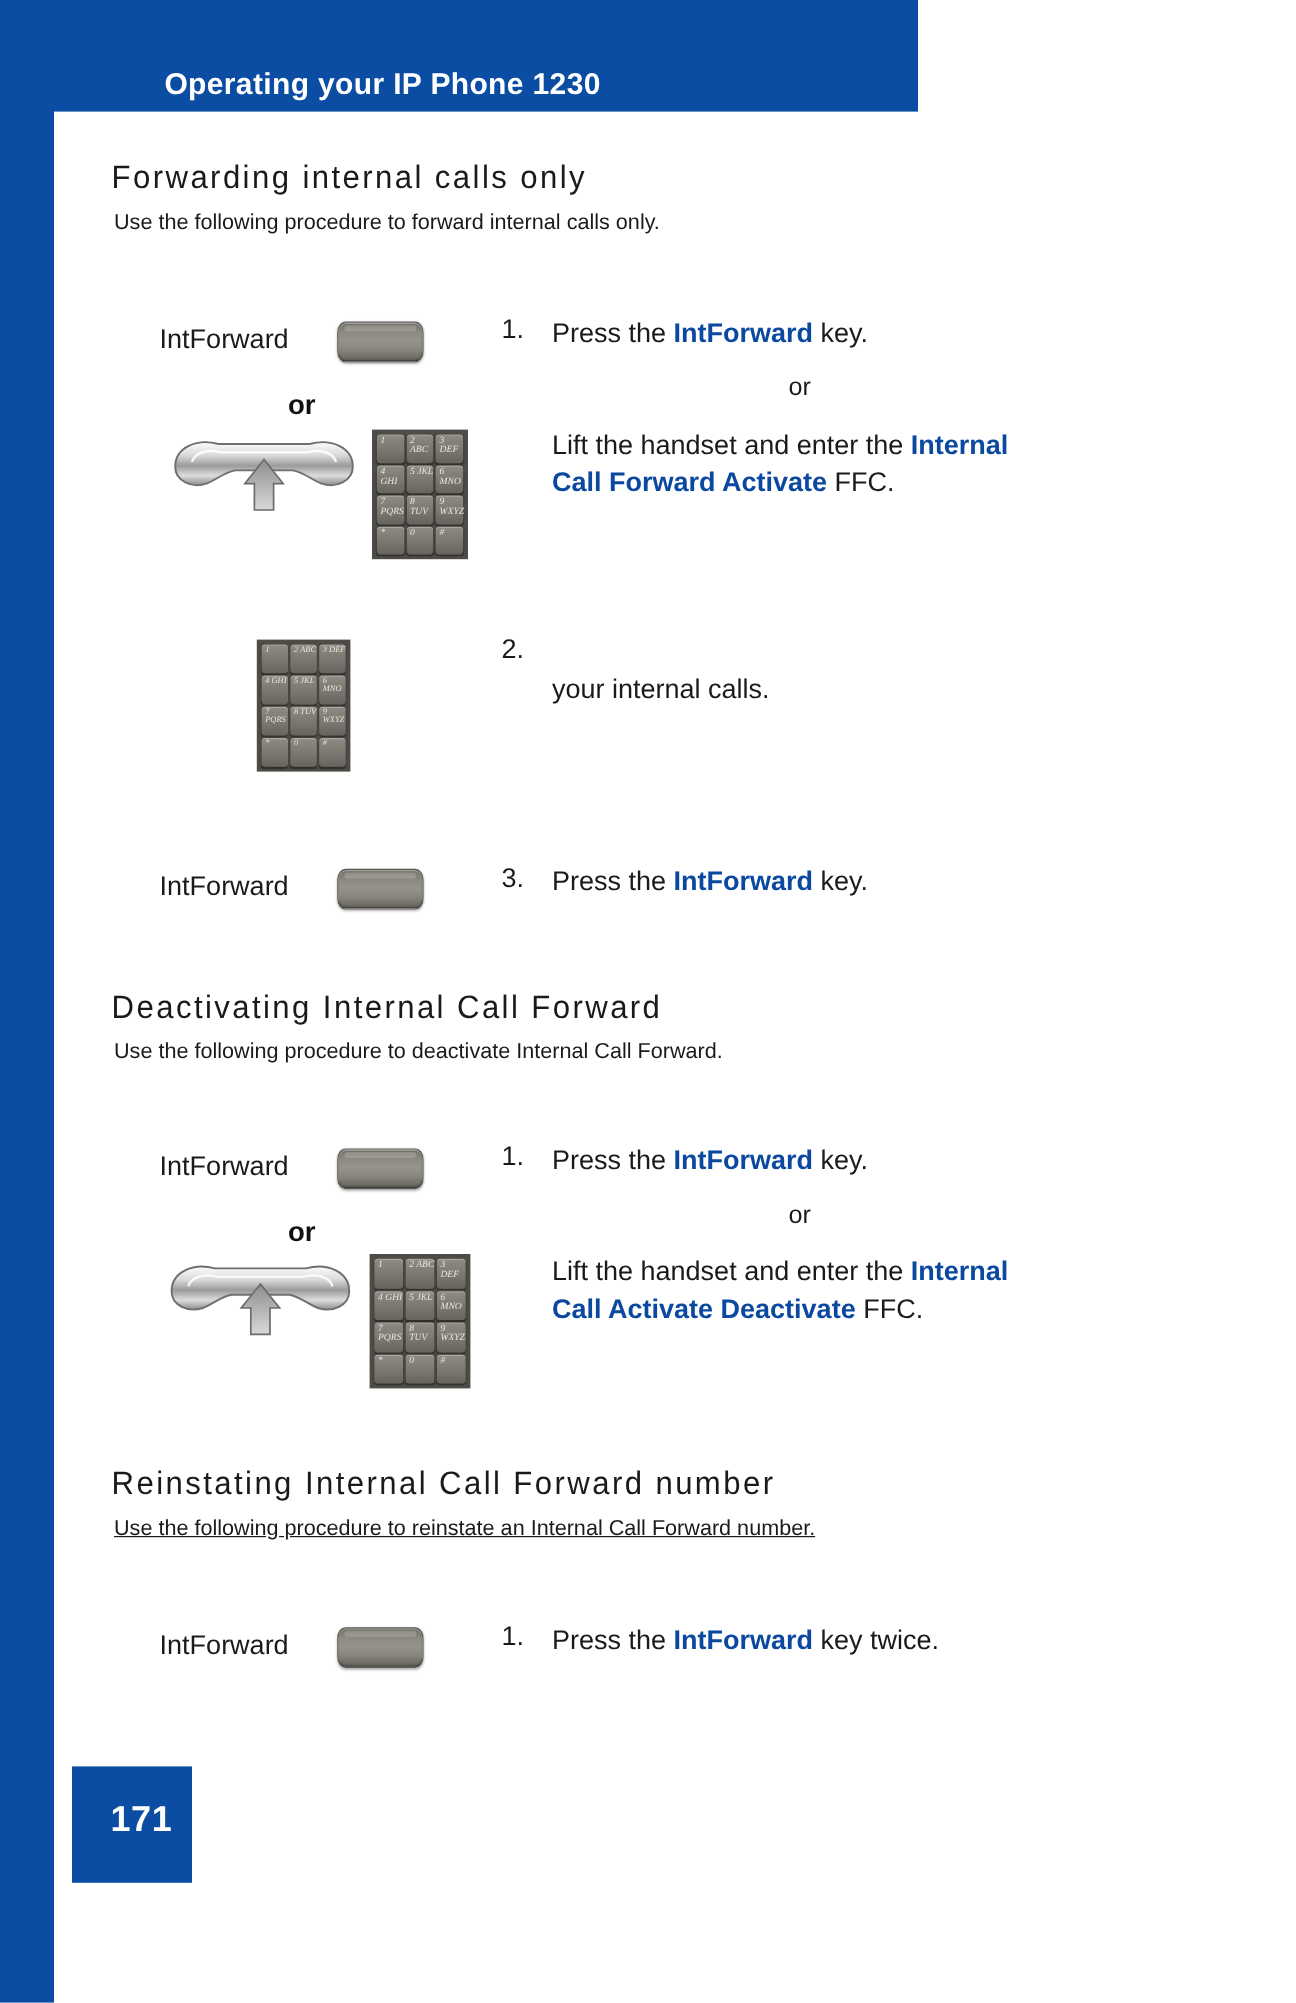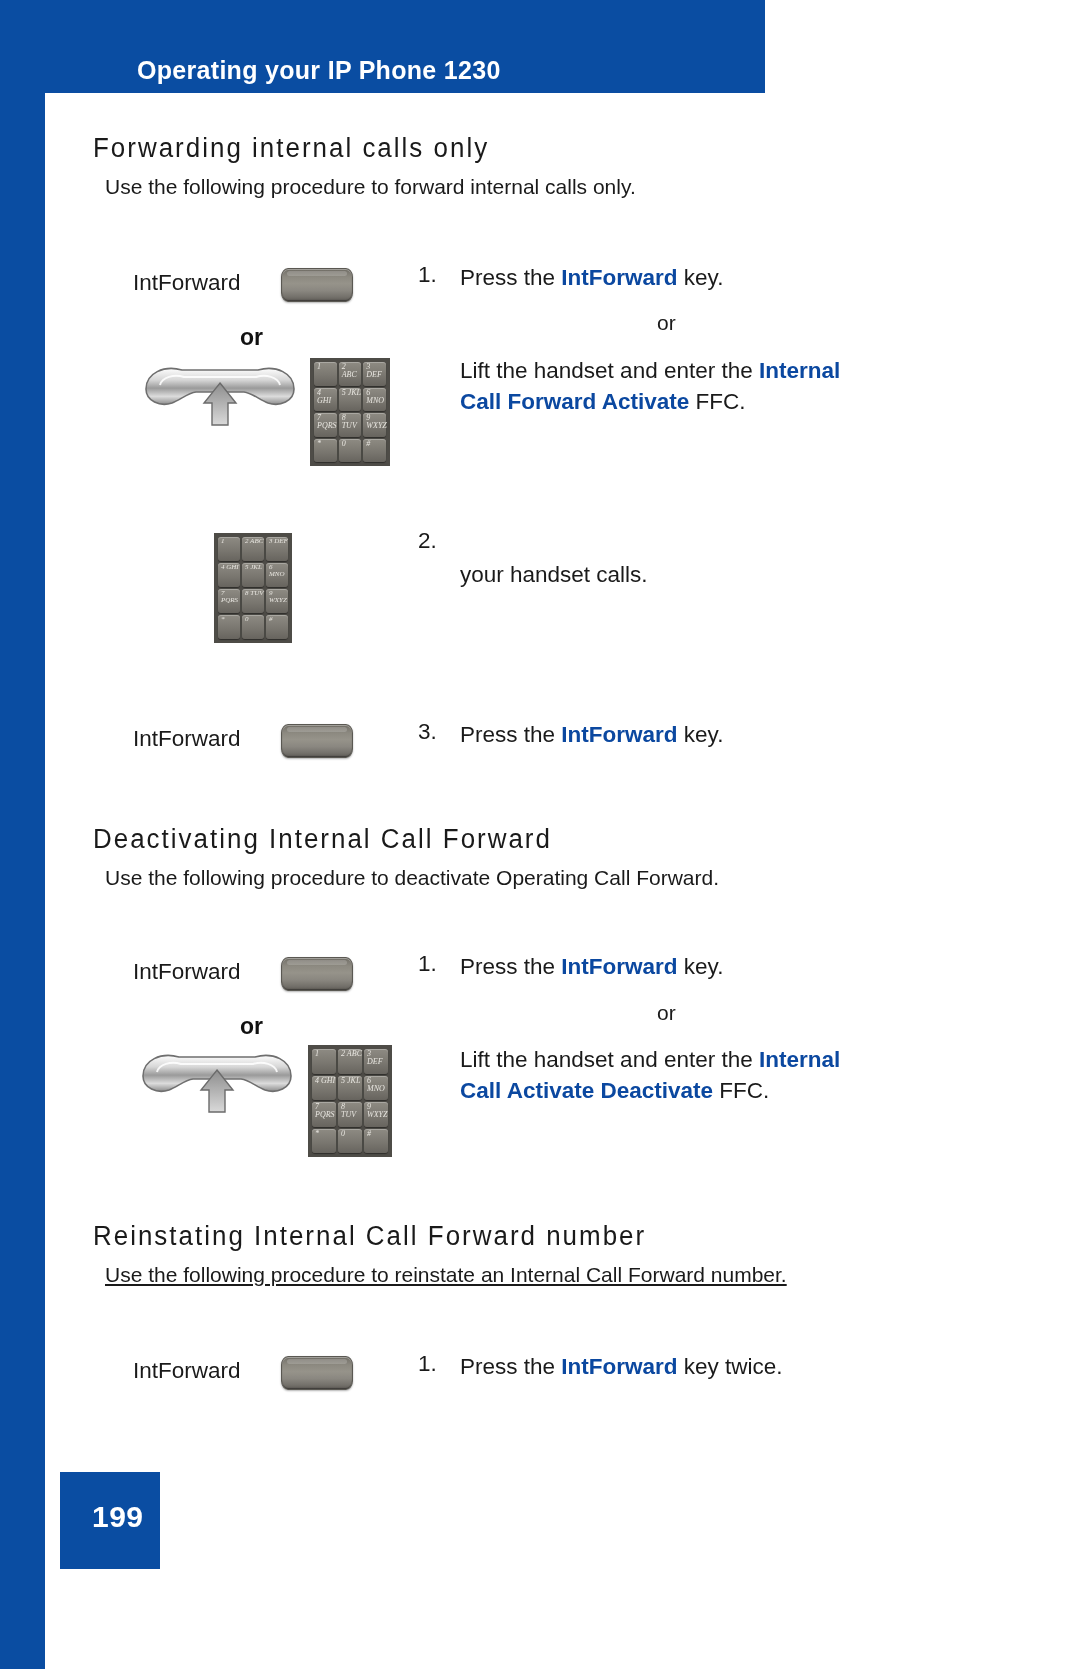--- a/index.html
+++ b/index.html
@@ -69,22 +69,22 @@
     font-weight: normal;
     color: #1a1a1a;
     letter-spacing: 2.1px;
     white-space: nowrap;
     font-stretch: condensed;
     transform: scaleX(0.96);
     transform-origin: left center;
   }
   .section-body {
     position: absolute;
-    left: 105px;
-    font-size: 21px;
+    left: 95px;
+    font-size: 18px;
     color: #1a1a1a;
     white-space: nowrap;
   }
 
   .step-num {
     position: absolute;
     font-size: 22.5px;
     color: #1a1a1a;
   }
   .step-text {
@@ -285,32 +285,32 @@
     </div>
   <div class="kk">
       <span>0</span>
     </div>
   <div class="kk">
       <span>#</span>
     </div>
 </div>
 <div class="step-num" style="left:418px; top:528px;">2.</div>
 <div class="step-text" style="left:460px; top:528px; width:480px;">
-  <br><span>your handset calls.</span>
+  <br><span>your internal calls.</span>
 </div>
 
 <div class="key-label" style="left:133px; top:726px;">IntForward</div>
 <div class="softkey" style="left:281px; top:724px;"></div>
 <div class="step-num" style="left:418px; top:719px;">3.</div>
 <div class="step-text" style="left:460px; top:719px; width:480px;">
   <span>Press the </span><b class="hl">IntForward</b><span> key.</span>
 </div>
 
 <div class="section-head" style="top:824px;">Deactivating Internal Call Forward</div>
-<div class="section-body" style="top:866px;">Use the following procedure to deactivate Operating Call Forward.</div>
+<div class="section-body" style="top:866px;">Use the following procedure to deactivate Internal Call Forward.</div>
 
 <div class="key-label" style="left:133px; top:959px;">IntForward</div>
 <div class="softkey" style="left:281px; top:957px;"></div>
 <div class="or-bold" style="left:240px; top:1013px;">or</div>
 
 <svg class="handset" style="left:137px; top:1050px;" width="160" height="70" viewBox="0 0 160 70">
   <path d="M6 26 C6 10, 24 2, 42 7 L118 7 C136 2, 154 10, 154 26 C154 38, 140 44, 128 40
            C120 37, 112 30, 104 29 L56 29 C48 30, 40 37, 32 40 C20 44, 6 38, 6 26 Z" fill="url(#hsg)" stroke="#6f6f6f" stroke-width="1.6"></path>
   <path d="M20 22 C22 14, 34 11, 44 14 L116 14 C126 11, 138 14, 140 22" fill="none" stroke="#ffffff" stroke-width="2" opacity="0.85"></path>
   <path d="M80 20 L96 40 L88 40 L88 62 L72 62 L72 40 L64 40 Z" fill="url(#arg)" stroke="#6b6b6b" stroke-width="1.4"></path>
@@ -368,13 +368,13 @@
 <div class="section-body" style="top:1263px;text-decoration:underline;">Use the following procedure to reinstate an Internal Call Forward number.</div>
 
 <div class="key-label" style="left:133px; top:1358px;">IntForward</div>
 <div class="softkey" style="left:281px; top:1356px;"></div>
 <div class="step-num" style="left:418px; top:1351px;">1.</div>
 <div class="step-text" style="left:460px; top:1351px; width:480px;">
   <span>Press the </span><b class="hl">IntForward</b><span> key twice.</span>
 </div>
 
 <div class="footer-box"></div>
-<div class="footer-num">199</div>
+<div class="footer-num">171</div>
 
 </body></html>

